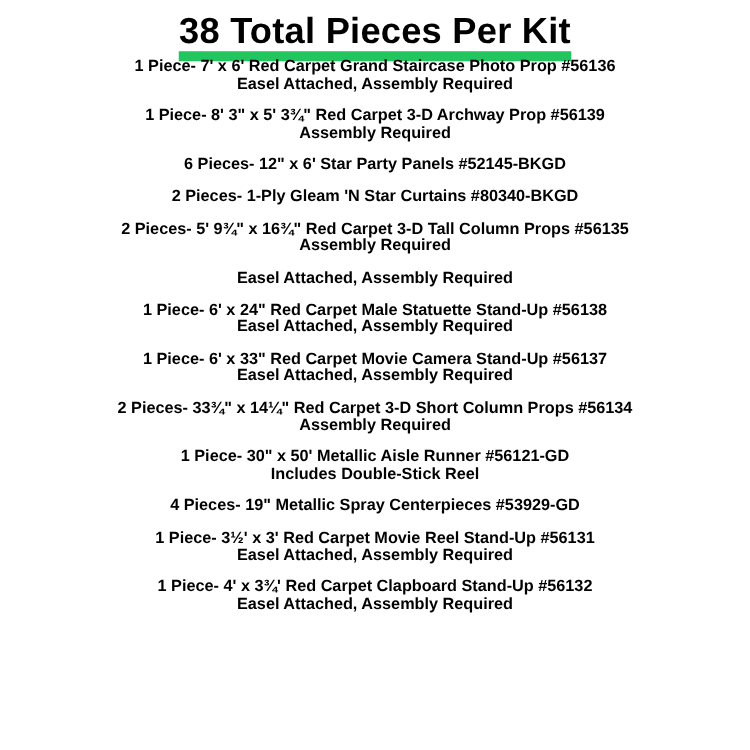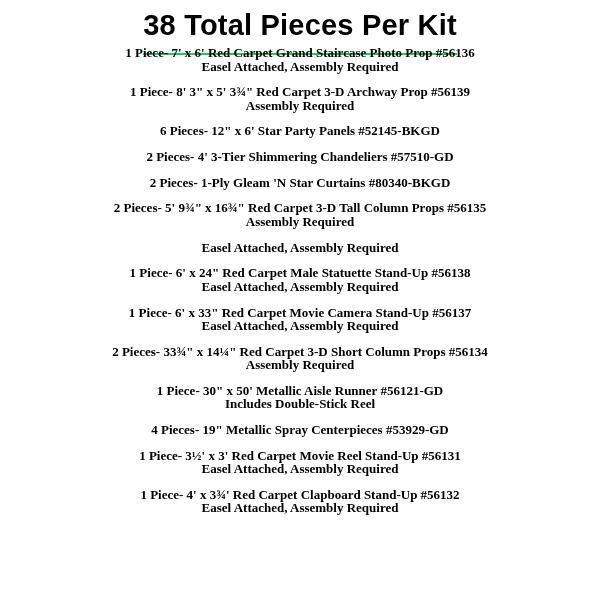--- a/index.html
+++ b/index.html
@@ -20,38 +20,37 @@
       top: 7px;
       left: 0;
       width: 600px;
       text-align: center;
       font-size: 29px;
       font-weight: bold;
       line-height: 36px;
       letter-spacing: 0.2px;
     }
     .title span {
-      border-bottom: 2px solid #22c55e;
-      padding-bottom: 12px;
+      border-bottom: 8px solid #22c55e;
+      padding-bottom: 0px;
       display: inline-block;
       line-height: 32px;
     }
     .items {
       position: absolute;
       top: 46px;
       left: 0;
       width: 600px;
     }
     .item {
       text-align: center;
       font-weight: bold;
       font-size: 13px;
       line-height: 13.5px;
       margin-bottom: 12.2px;
-      font-family: Liberation Serif, serif;
     }
     .item .line {
       display: block;
       white-space: nowrap;
     }
   </style>
 </head>
 <body>
 
 <div class="title">
@@ -62,23 +61,20 @@
   <div class="item">
     <span class="line">1 Piece- 7' x 6' Red Carpet Grand Staircase Photo Prop  #56136</span>
     <span class="line">Easel Attached, Assembly Required</span>
   </div>
   <div class="item">
     <span class="line">1 Piece- 8' 3" x 5' 3¾" Red Carpet 3-D Archway Prop  #56139</span>
     <span class="line">Assembly Required</span>
   </div>
   <div class="item">
     <span class="line">6 Pieces- 12" x 6' Star Party Panels  #52145-BKGD</span>
-  </div>
-  <div class="item">
-    <span class="line">2 Pieces- 4' 3-Tier Shimmering Chandeliers  #57510-GD</span>
   </div>
   <div class="item">
     <span class="line">2 Pieces- 1-Ply Gleam 'N Star Curtains  #80340-BKGD</span>
   </div>
   <div class="item">
     <span class="line">2 Pieces- 5' 9¾" x 16¾" Red Carpet 3-D Tall Column Props  #56135</span>
     <span class="line">Assembly Required</span>
   </div>
   <div class="item">
     <span class="line">Easel Attached, Assembly Required</span>

